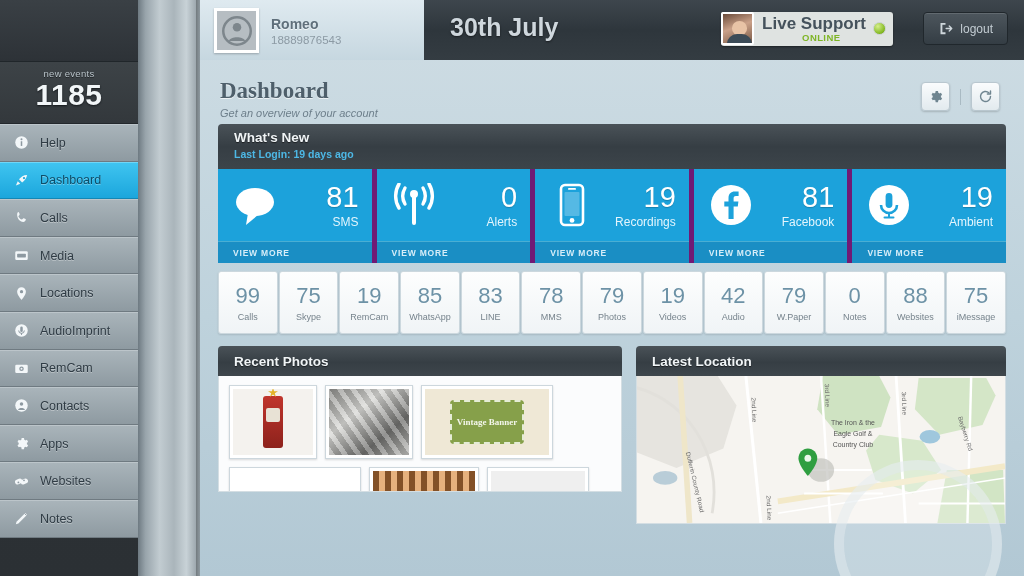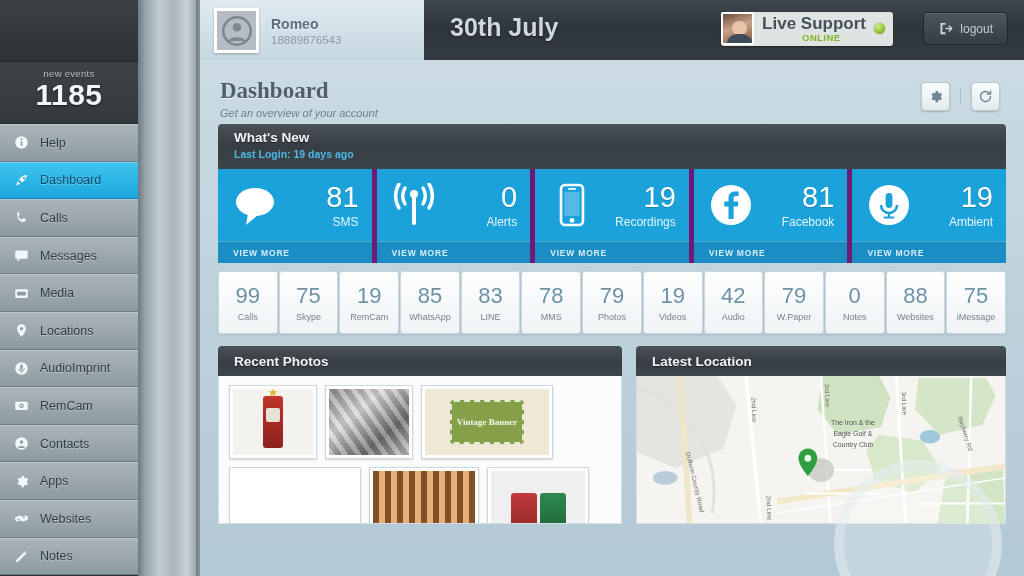--- a/index.html
+++ b/index.html
@@ -227,21 +227,21 @@
   #bottom { display: flex; gap: 14px; margin: 12px 18px 0 18px; }
   #panel-photos { width: 404px; }
   #panel-map { flex: 1; }
   .panel-head-sm {
     height: 30px; display: flex; align-items: center; padding: 0 16px;
     background: linear-gradient(180deg,#4a5258 0%,#363e44 55%,#3e464c 100%);
     border-radius: 4px 4px 0 0;
   }
   #photos-body {
     background: #fbfcfd; border: 1px solid #d4dee3; border-top: none;
-    padding: 9px 6px 0 10px; height: 148px; overflow: hidden;
+    padding: 9px 6px 0 10px; height: 116px; overflow: hidden;
   }
   #photo-grid { display: flex; flex-wrap: wrap; gap: 8px; }
   .photo {
     width: 88px; height: 74px; background: #fff; border: 1px solid #cdd7dd;
     box-shadow: 0 1px 2px rgba(0,0,0,.15); padding: 3px; cursor: pointer;
   }
   .photo-inner {
     width: 100%; height: 100%; position: relative; overflow: hidden;
     display:flex; align-items:center; justify-content:center;
   }
@@ -330,29 +330,20 @@
           </span>
           <span class="nav-label">Dashboard</span>
         </div>
         <div class="nav-item">
           <span class="nav-ico">
             <svg viewBox="0 0 24 24">
               <path d="M7 3c1 0 2 3 2 4s-2 2-2 3 3 5 5 5 2-2 3-2 4 1 4 2-2 4-4 4C9 19 5 13 5 7c0-2 1-4 2-4z" fill="#f3f7f9"></path>
             </svg>
           </span>
           <span class="nav-label">Calls</span>
-        </div>
-        <div class="nav-item">
-          <span class="nav-ico">
-            <svg viewBox="0 0 24 24">
-              <rect x="2" y="4" width="20" height="13" rx="2" fill="#f3f7f9"></rect>
-              <path d="M6 17l-1 5 6-5z" fill="#f3f7f9"></path>
-            </svg>
-          </span>
-          <span class="nav-label">Messages</span>
         </div>
         <div class="nav-item">
           <span class="nav-ico">
             <svg viewBox="0 0 24 24">
               <rect x="2" y="5" width="20" height="14" rx="2" fill="#f3f7f9"></rect>
               <rect x="5" y="9" width="14" height="6" rx="1" fill="#8d99a1"></rect>
             </svg>
           </span>
           <span class="nav-label">Media</span>
         </div>

